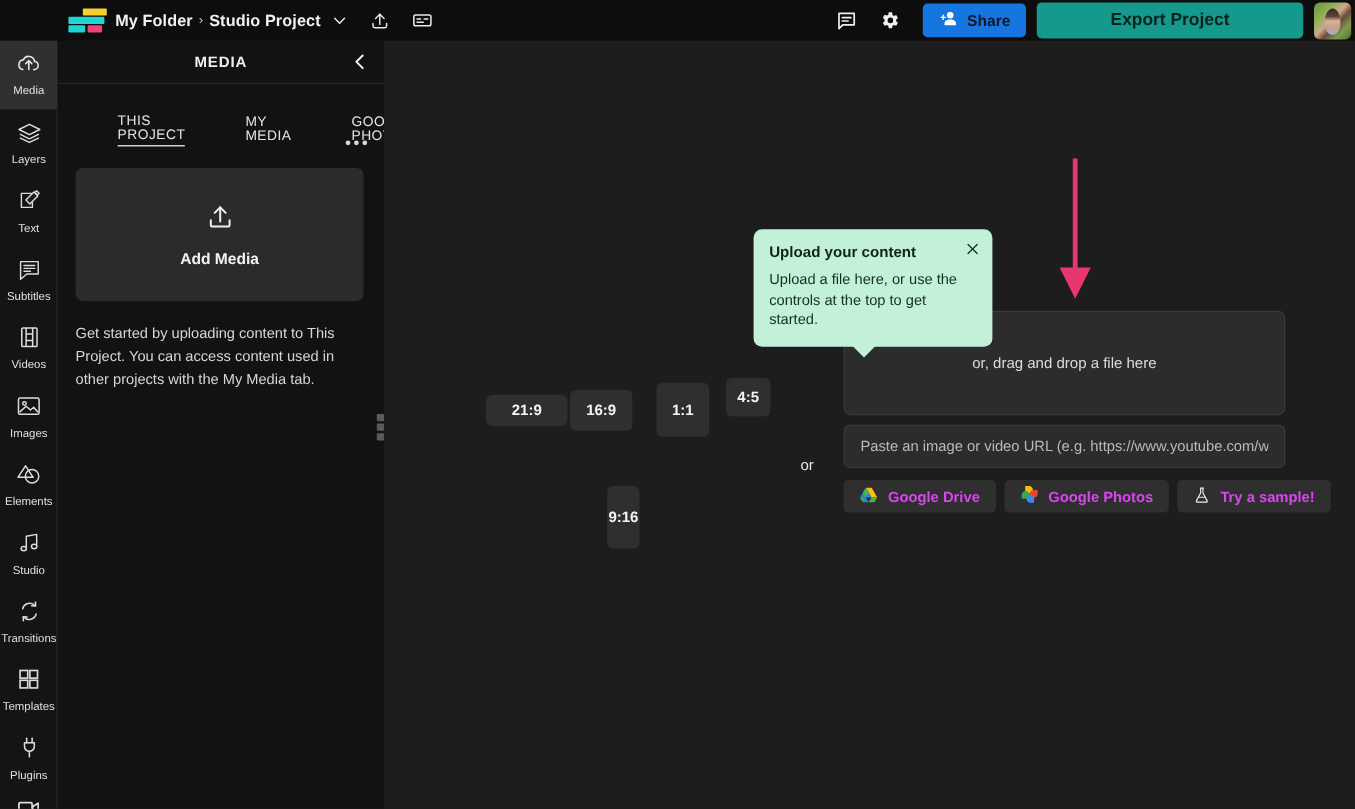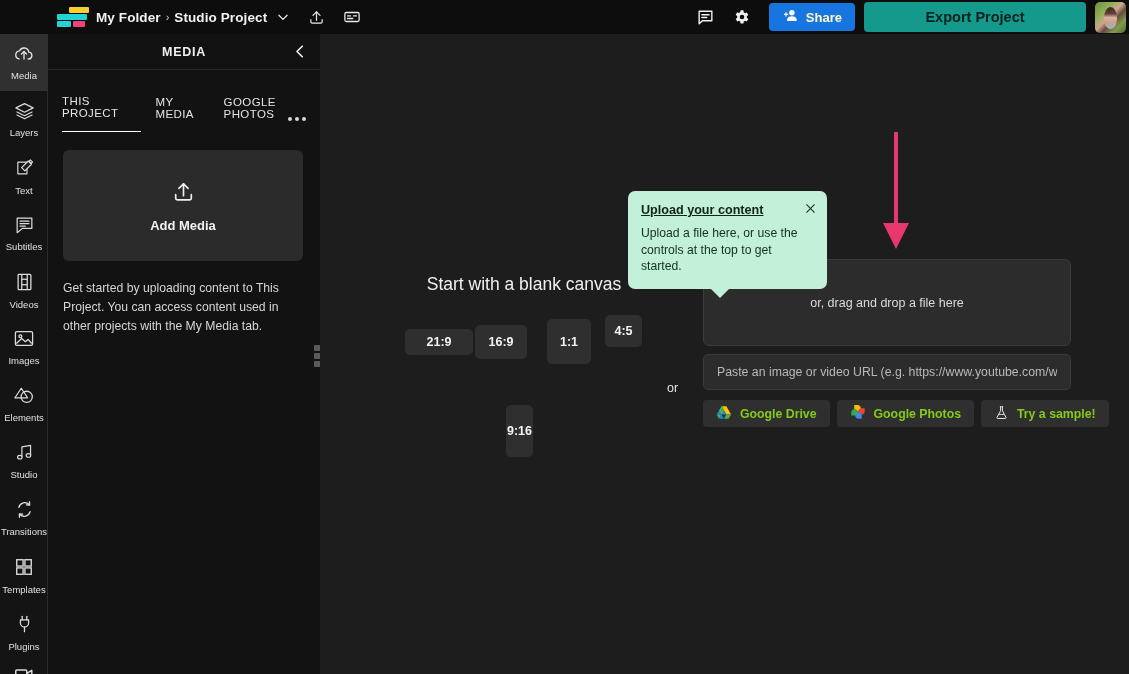--- a/index.html
+++ b/index.html
@@ -26,21 +26,21 @@
   .bar-cyan-short { left: 1px; top: 15px; width: 14px; height: 6px; background: #22d3d3; }
   .bar-pink { left: 17px; top: 15px; width: 12px; height: 6px; background: #f2417a; }
 
   .crumb { font-size: 13.5px; font-weight: bold; color: #f1f1f1; letter-spacing: .1px; }
   .crumb-sep { font-size: 11px; color: #cfcfcf; margin: 0 5px; }
   .crumb-caret { margin-left: 9px; display: inline-flex; }
   .topicon { margin-left: 18px; display: inline-flex; align-items: center; justify-content: center; }
   .spacer { flex: 1; }
 
   .btn-share {
-    height: 28px; background: #1775e0; border-radius: 4px; color: #fef9c3;
+    height: 28px; background: #1775e0; border-radius: 4px; color: #0f172a;
     font-size: 13px; font-weight: bold; display: flex; align-items: center;
     padding: 0 13px; gap: 7px; border: none; cursor: pointer;
   }
   .btn-export {
     height: 30px; width: 222px; background: #14998c; border-radius: 4px; color: #07211e;
     font-size: 14.5px; font-weight: bold; display: flex; align-items: center;
     justify-content: center; border: none; cursor: pointer; margin-left: 9px;
   }
   .avatar {
     width: 31px; height: 31px; border-radius: 5px; margin-left: 9px; margin-right: 3px;
@@ -76,21 +76,21 @@
     height: 36px; display: flex; align-items: center; justify-content: center;
     position: relative; border-bottom: 1px solid #262626;
   }
   .panel-title { font-size: 12.5px; font-weight: bold; letter-spacing: .7px; color: #f0f0f0; }
   .panel-collapse { position: absolute; right: 11px; top: 8px; cursor: pointer; }
 
   .dots { position: absolute; right: 14px; top: 83px; cursor: pointer; display: flex; gap: 3px; }
   .dots b { width: 4px; height: 4px; border-radius: 50%; background: #d8d8d8; display: block; }
 
   .tabs { display: flex; align-items: flex-end; gap: 14px; padding: 25px 0 0 14px; }
-  .tab { font-size: 11.5px; letter-spacing: .4px; color: #e4e4e4; cursor: pointer; padding-bottom: 12px; }
+  .tab { font-size: 11.5px; letter-spacing: .4px; color: #e4e4e4; cursor: pointer; padding-bottom: 2px; margin-left: 36px; }
   .tab.active { border-bottom: 1px solid #fff; font-weight: normal; }
 
   .add-media {
     margin: 18px 17px 0 15px; height: 111px; background: #2b2b2b; border-radius: 6px;
     display: flex; flex-direction: column; align-items: center; justify-content: center;
     gap: 10px; cursor: pointer;
   }
   .add-media-label { font-size: 13px; font-weight: bold; color: #f2f2f2; }
   .panel-hint {
     margin: 18px 20px 0 15px; font-size: 12.2px; line-height: 19px; color: #d6d6d6;
@@ -138,34 +138,34 @@
     position: absolute; left: 383px; top: 320px; width: 368px; height: 36px;
     background: #2c2c2c; border: 1px solid #3a3a3a; border-radius: 5px;
     color: #dadada; font-size: 12.3px; padding: 0 13px;
     font-family: "Liberation Sans", sans-serif; outline: none;
   }
   .url-input::placeholder { color: #b9b9b9; }
 
   .src-row { position: absolute; left: 383px; top: 366px; display: flex; gap: 7px; }
   .src-btn {
     height: 27px; background: #2f2f2f; border-radius: 4px; border: none; cursor: pointer;
-    color: #84cc16; font-size: 12.3px; font-weight: bold;
+    color: #d946ef; font-size: 12.3px; font-weight: bold;
     display: flex; align-items: center; gap: 8px; padding: 0 13px;
   }
 
   
   .arrow { position: absolute; left: 560px; top: 96px; }
 
   
   .tooltip {
     position: absolute; left: 308px; top: 157px; width: 199px;
     background: #c2f0d8; border-radius: 7px; padding: 12px 13px 14px 13px;
     color: #12261c;
   }
-  .tooltip-title { font-size: 12.6px; font-weight: bold; color: #10241a; text-decoration: underline; }
+  .tooltip-title { font-size: 12.6px; font-weight: bold; color: #10241a; }
   .tooltip-close { position: absolute; right: 10px; top: 10px; cursor: pointer; }
   .tooltip-body { margin-top: 8px; font-size: 12.2px; line-height: 16.5px; color: #16301f; }
   .tooltip::after {
     content: ""; position: absolute; left: 82px; bottom: -9px;
     width: 0; height: 0; border-left: 10px solid transparent; border-right: 10px solid transparent;
     border-top: 10px solid #c2f0d8;
   }
 </style>
 </head>
 <body>
@@ -397,21 +397,20 @@
   </div>
 
   <div class="divider-handle">
       <b></b>
       <b></b>
       <b></b>
     </div>
 
   <div class="canvas">
 
-    <div class="blank-title">Start with a blank canvas</div>
 
     <div class="ratio r219">21:9</div>
     <div class="ratio r169">16:9</div>
     <div class="ratio r11">1:1</div>
     <div class="ratio r45">4:5</div>
     <div class="ratio r916">9:16</div>
     <div class="or-label">or</div>
 
     <div class="upload-box">
       <div class="upload-sub">or, drag and drop a file here</div>

